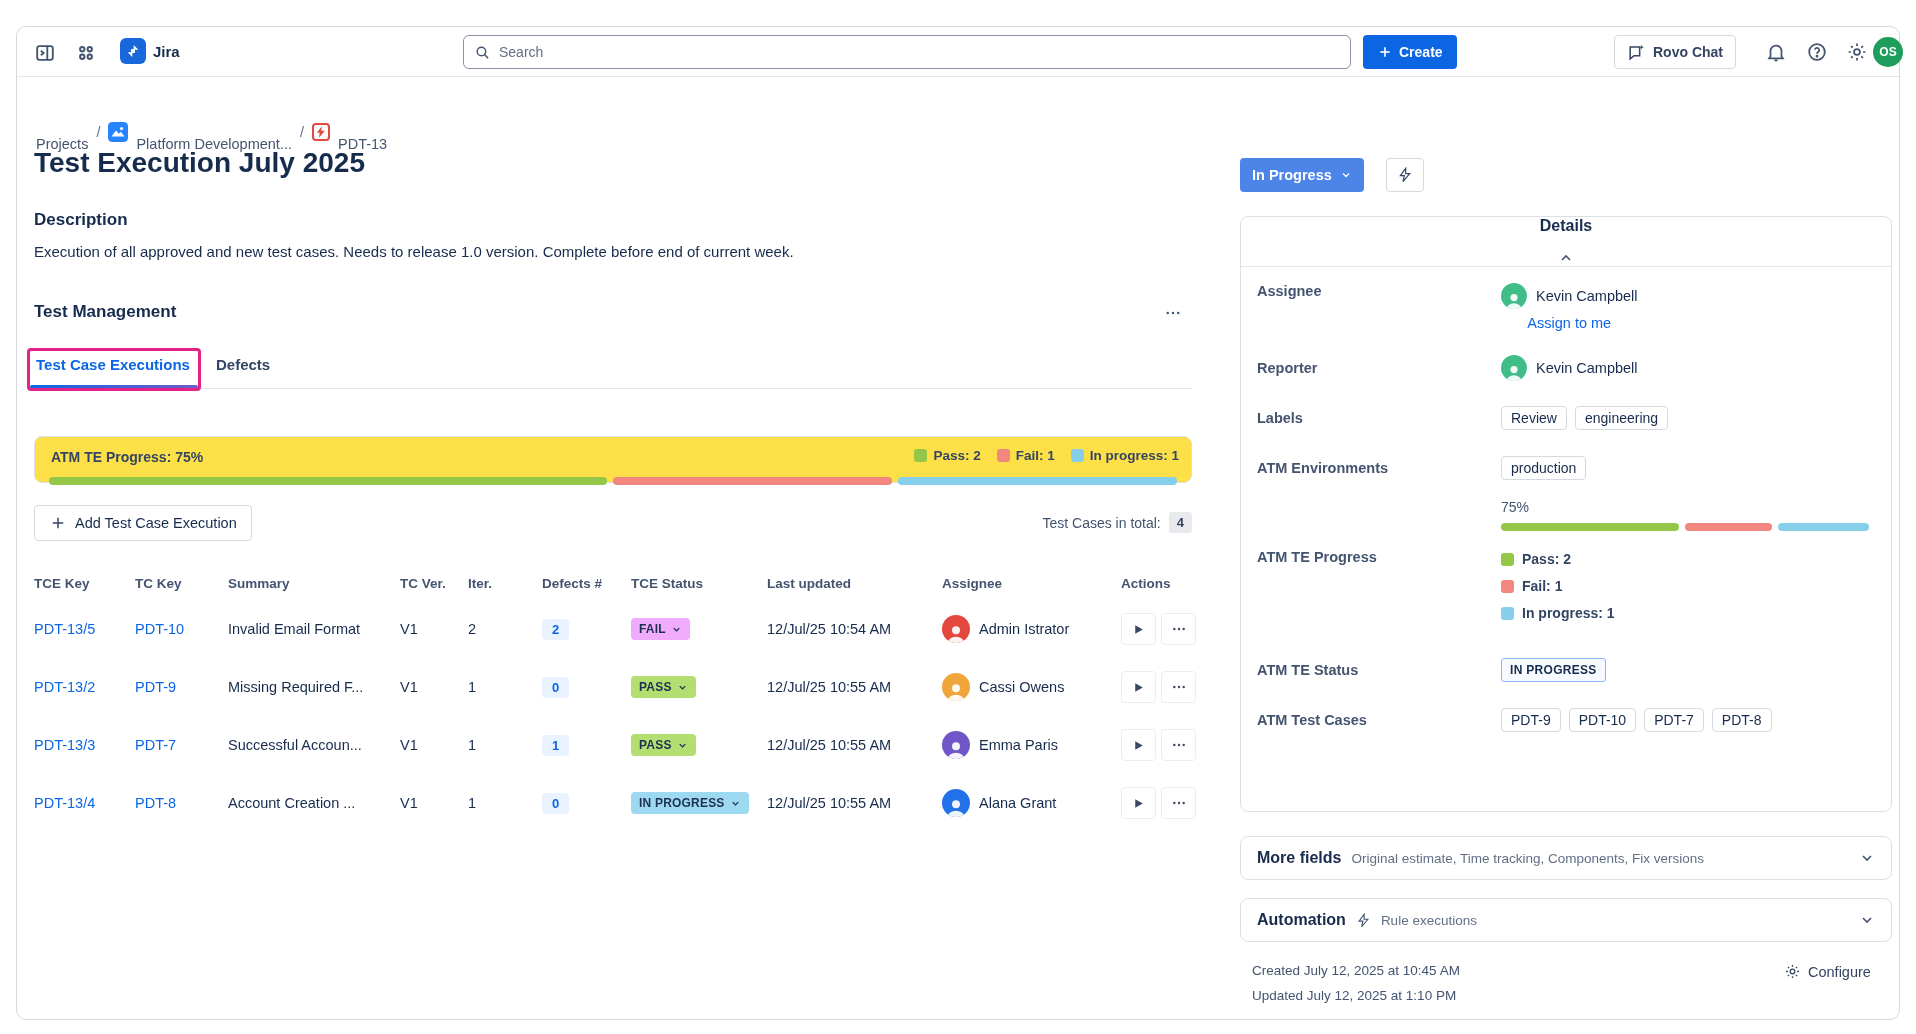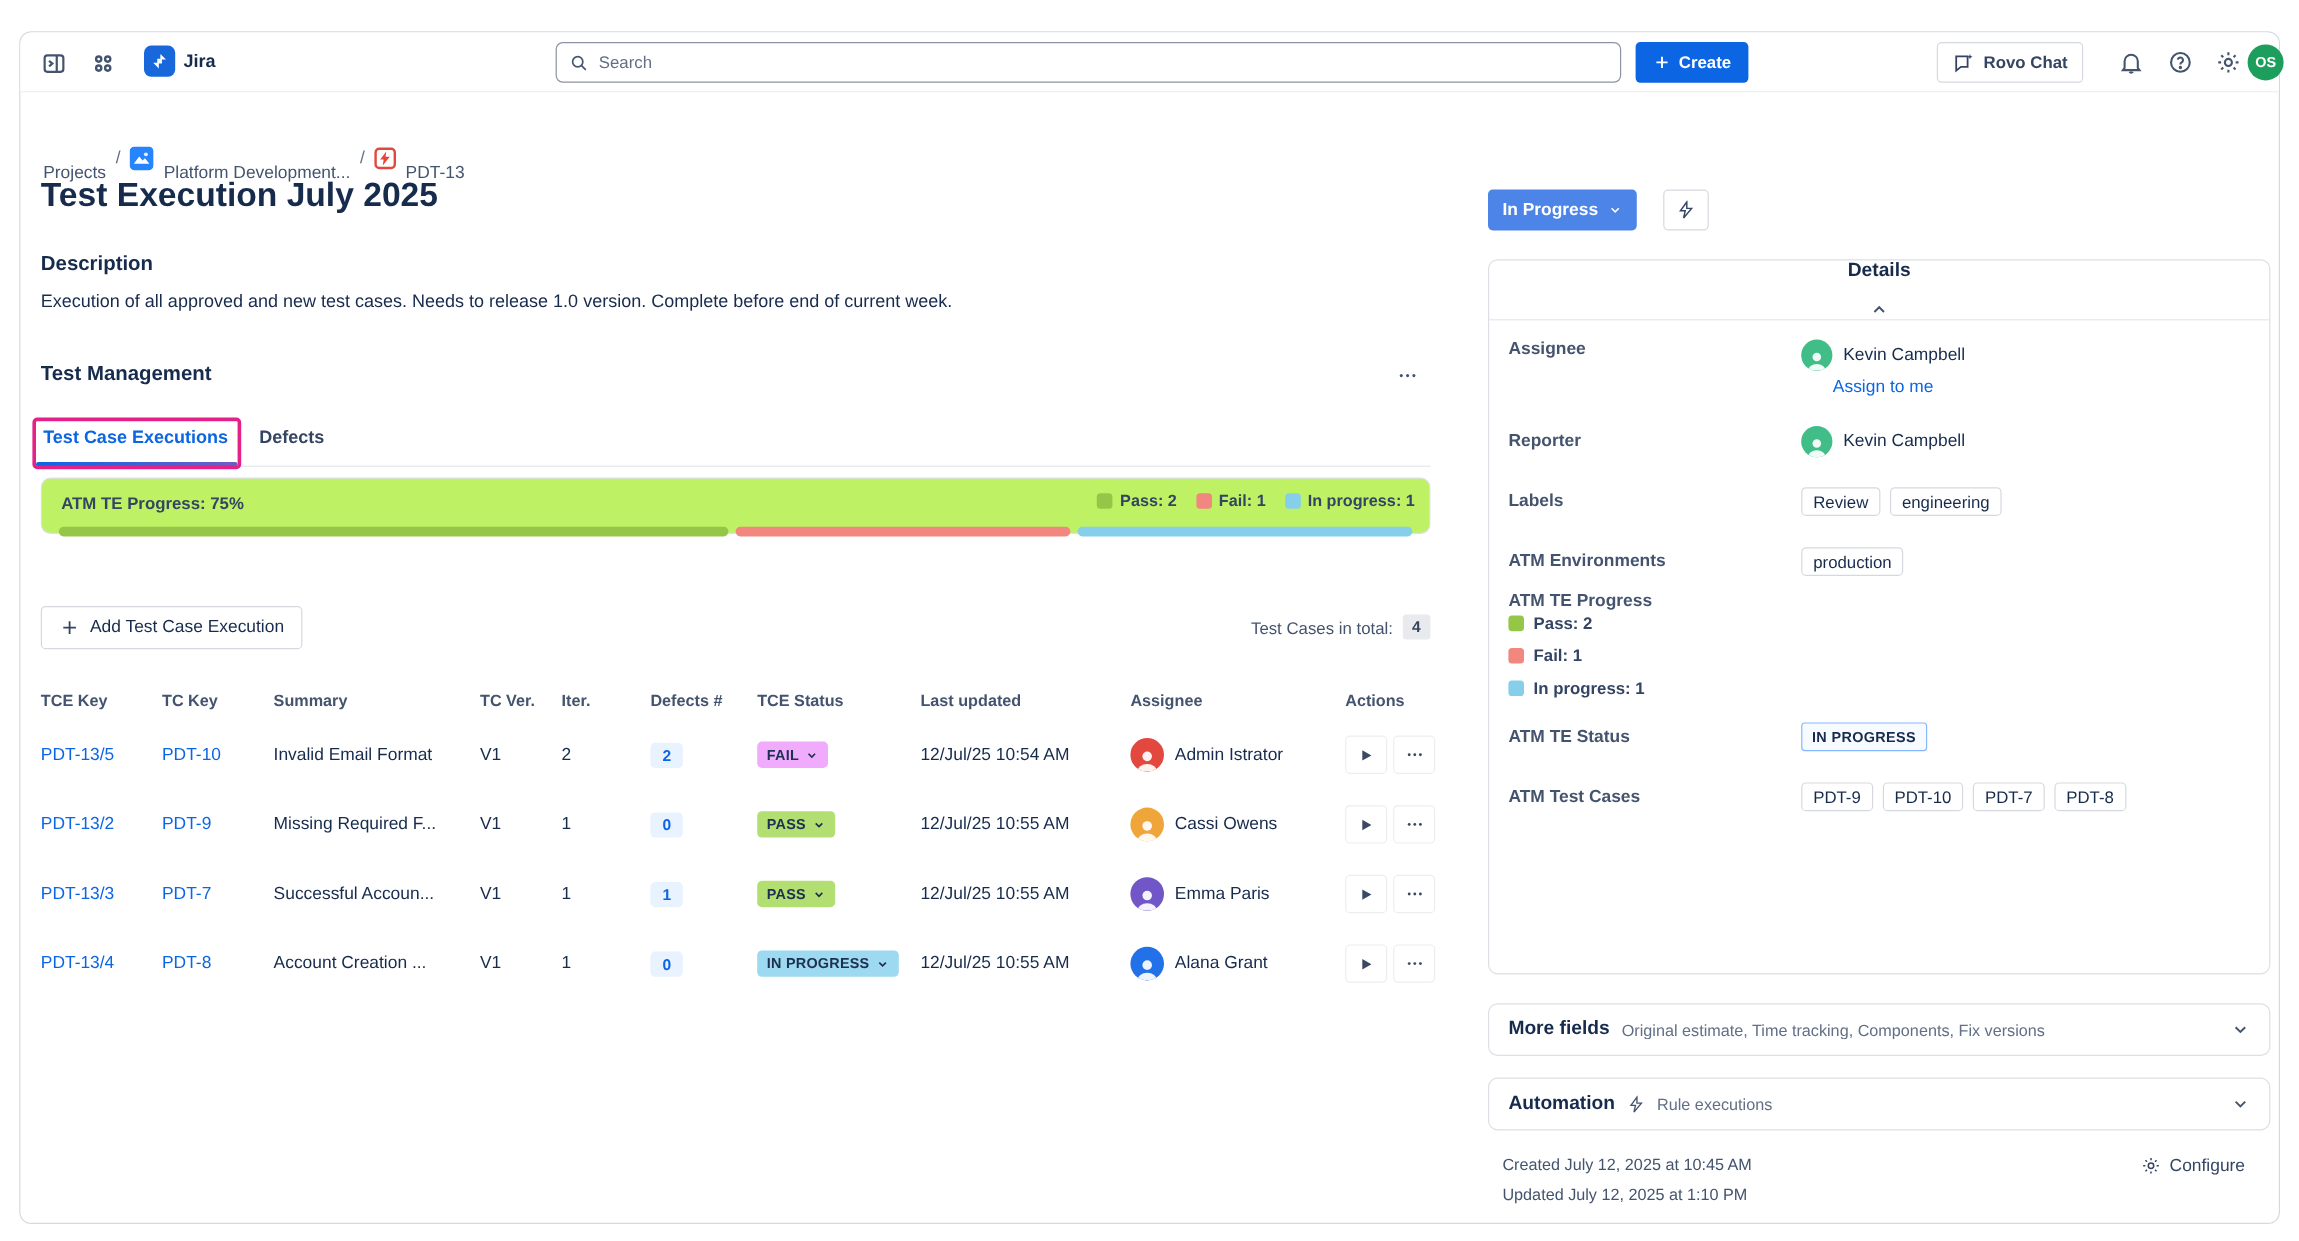--- a/index.html
+++ b/index.html
@@ -51,22 +51,22 @@
   .tabs-line { position:absolute; left:34px; top:388px; width:1158px; height:1px; background:#E4E6EA; }
   .tab { position:absolute; top:356px; font-size:15px; font-weight:bold; cursor:pointer; }
   .tab-active { left:36px; color:#0C66E4; }
   .tab-underline { position:absolute; left:30px; top:385px; width:168px; height:4px; border-radius:2px;
             background:linear-gradient(90deg,#0C66E4,#6E5DC6); }
   .tab-defects { left:216px; color:#344563; }
   .annotation-box { position:absolute; left:27px; top:348px; width:174px; height:43px;
             border:3px solid #E32187; border-radius:4px; pointer-events:none; z-index:5; }
 
   
-  .prog-card { position:absolute; left:34px; top:398px; width:1158px; height:47px;
-            border:1px solid #DCDFE4; border-radius:8px; background:#bef264; }
+  .prog-card { position:absolute; left:34px; top:436px; width:1158px; height:47px;
+            border:1px solid #DCDFE4; border-radius:8px; background:#fde047; }
   .prog-label { position:absolute; left:16px; top:12px; font-size:14px; font-weight:bold; color:#344563; }
   .prog-legend { position:absolute; right:12px; top:11px; display:flex; gap:16px; align-items:center; }
   .leg-item { display:flex; align-items:center; gap:6px; font-size:13.5px; font-weight:bold; color:#344563; }
   .leg-sq { width:13px; height:13px; border-radius:3px; }
   .prog-bar { position:absolute; left:14px; right:14px; top:40px; height:8px; display:flex; gap:6px; }
   .seg { height:8px; border-radius:4px; }
   .sq-green, .seg-green { background:#94C748; }
   .sq-red, .seg-red { background:#F1877E; }
   .sq-cyan, .seg-cyan { background:#85CFEA; }
 
@@ -120,21 +120,21 @@
   .d-row-assignee { align-items:flex-start; min-height:64px; padding-top:4px; }
   .assign-stack { display:flex; flex-direction:column; gap:6px; }
   .person { display:flex; align-items:center; gap:9px; }
   .avatar-sm { width:26px; height:26px; border-radius:50%; display:flex; align-items:flex-end; justify-content:center; overflow:hidden; }
   .link { color:#0C66E4; cursor:pointer; font-size:14.5px; }
   .chip { border:1px solid #D5D9DF; border-radius:4px; background:#fff; padding:3px 9px; font-size:14px;
             color:#172B4D; cursor:pointer; }
   .d-progress-block { padding:6px 0 4px 244px; }
   .pct { font-size:14px; color:#44546F; margin-bottom:8px; }
   .side-bar { display:flex; gap:6px; width:368px; margin-bottom:14px; }
-  .d-row-progress { align-items:flex-start; min-height:96px;flex-direction:column; }
+  .d-row-progress { align-items:flex-start; min-height:96px; }
   .legend-v { display:flex; flex-direction:column; gap:11px; padding-top:2px; }
   .leg-item-sm { display:flex; align-items:center; gap:8px; font-size:14px; font-weight:bold; color:#344563; }
   .leg-sq-sm { width:13px; height:13px; border-radius:3px; }
   .ip-lozenge { border:1px solid #85B8FF; background:#F7FAFF; color:#172B4D; font-size:12px; font-weight:bold;
             letter-spacing:.3px; border-radius:3px; padding:4px 8px; }
   .more-card { position:absolute; left:1240px; width:652px; height:44px; border:1px solid #DCDFE4;
             border-radius:8px; background:#fff; display:flex; align-items:center; padding:0 16px; gap:10px; cursor:pointer; }
   .mc-title { font-size:16px; font-weight:bold; color:#172B4D; white-space:nowrap; }
   .mc-sub { font-size:13.5px; color:#626F86; flex:1; white-space:nowrap; overflow:hidden; }
   .mc-chev { color:#44546F; }
@@ -531,20 +531,28 @@
         </div>
       </div>
 
       <div class="d-row">
         <div class="d-label">ATM Environments</div>
         <div class="d-value">
           <span class="chip">production</span>
         </div>
       </div>
 
+      <div class="d-progress-block">
+        <div class="pct">75%</div>
+        <div class="side-bar">
+          <div class="seg seg-green" style="width:180px"></div>
+          <div class="seg seg-red" style="width:88px"></div>
+          <div class="seg seg-cyan" style="width:92px"></div>
+        </div>
+      </div>
 
       <div class="d-row d-row-progress">
         <div class="d-label">ATM TE Progress</div>
         <div class="d-value">
           <div class="legend-v">
             <span class="leg-item-sm">
               <span class="leg-sq-sm sq-green"></span>
               <span>Pass: 2</span>
             </span>
             <span class="leg-item-sm">

